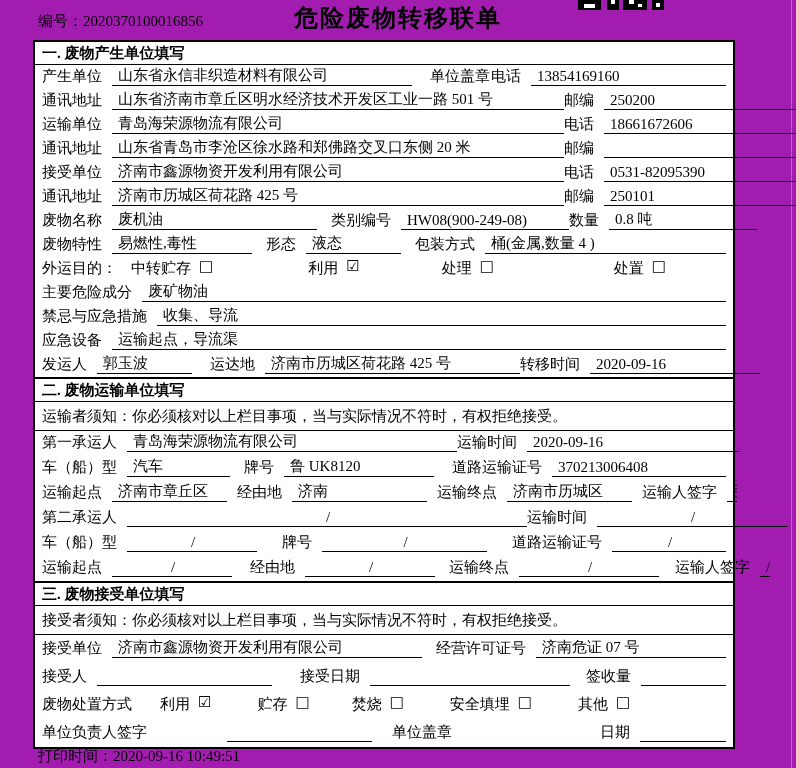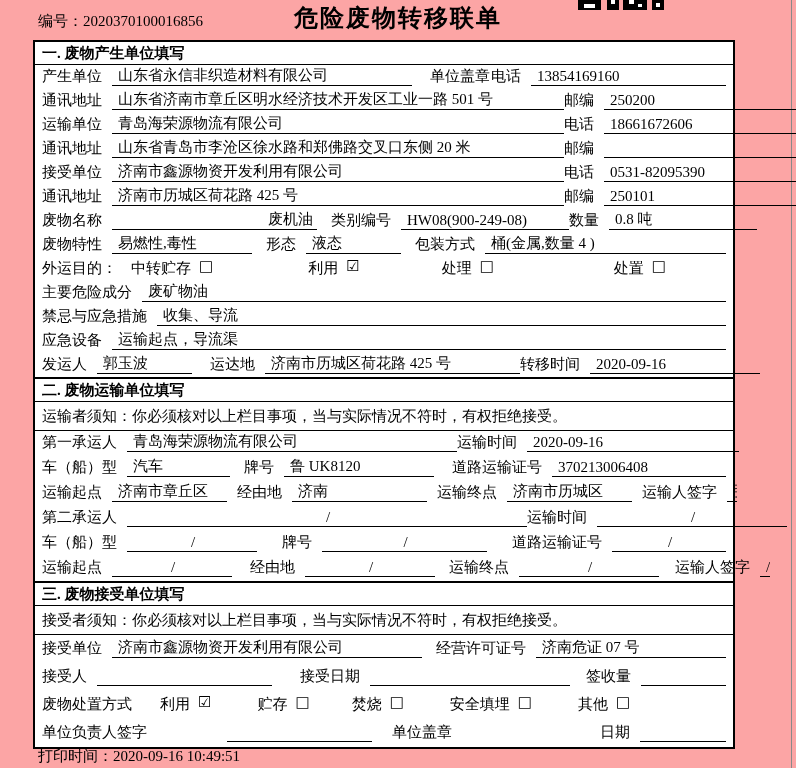--- a/index.html
+++ b/index.html
@@ -1,18 +1,18 @@
 <!DOCTYPE html>
 <html><head>
 <meta charset="utf-8">
 <style>
   * { margin:0; padding:0; box-sizing:border-box; }
   html,body { background:#fff; }
   .page {
-    position:relative; width:796px; height:768px; background:#fca5a5;
+    position:relative; width:796px; height:768px; background:#a21caf;
     font-family:"Liberation Serif","DejaVu Serif",serif; color:#000;
     font-size:15px; overflow:hidden;
   }
   .page-edge { position:absolute; top:0; right:4px; width:1px; height:768px; background:#8a8a8a; }
 
   
   .doc-number { position:absolute; left:38px; top:12px; font-size:15px; white-space:nowrap; }
   .doc-title  { position:absolute; left:0; top:2px; width:100%; text-align:center;
                 font-size:24px; font-weight:bold; letter-spacing:2px; }
   
@@ -120,21 +120,21 @@
         <span class="lbl">通讯地址</span>
         <span class="val" style="width:452px;">济南市历城区荷花路 425 号</span>
         <span class="rgt">
           <span class="lbl">邮编</span>
           <span class="val" style="width:195px;">250101</span>
         </span>
       </div>
 
       <div class="row">
         <span class="lbl">废物名称</span>
-        <span class="val" style="width:205px;text-align:right;">废机油</span>
+        <span class="val" style="width:205px;">废机油</span>
         <span class="lbl" style="margin-left:14px;">类别编号</span>
         <span class="val" style="width:168px;">HW08(900-249-08)</span>
         <span class="rgt">
           <span class="lbl">数量</span>
           <span class="val" style="width:148px;">0.8 吨</span>
         </span>
       </div>
 
       <div class="row">
         <span class="lbl">废物特性</span>

